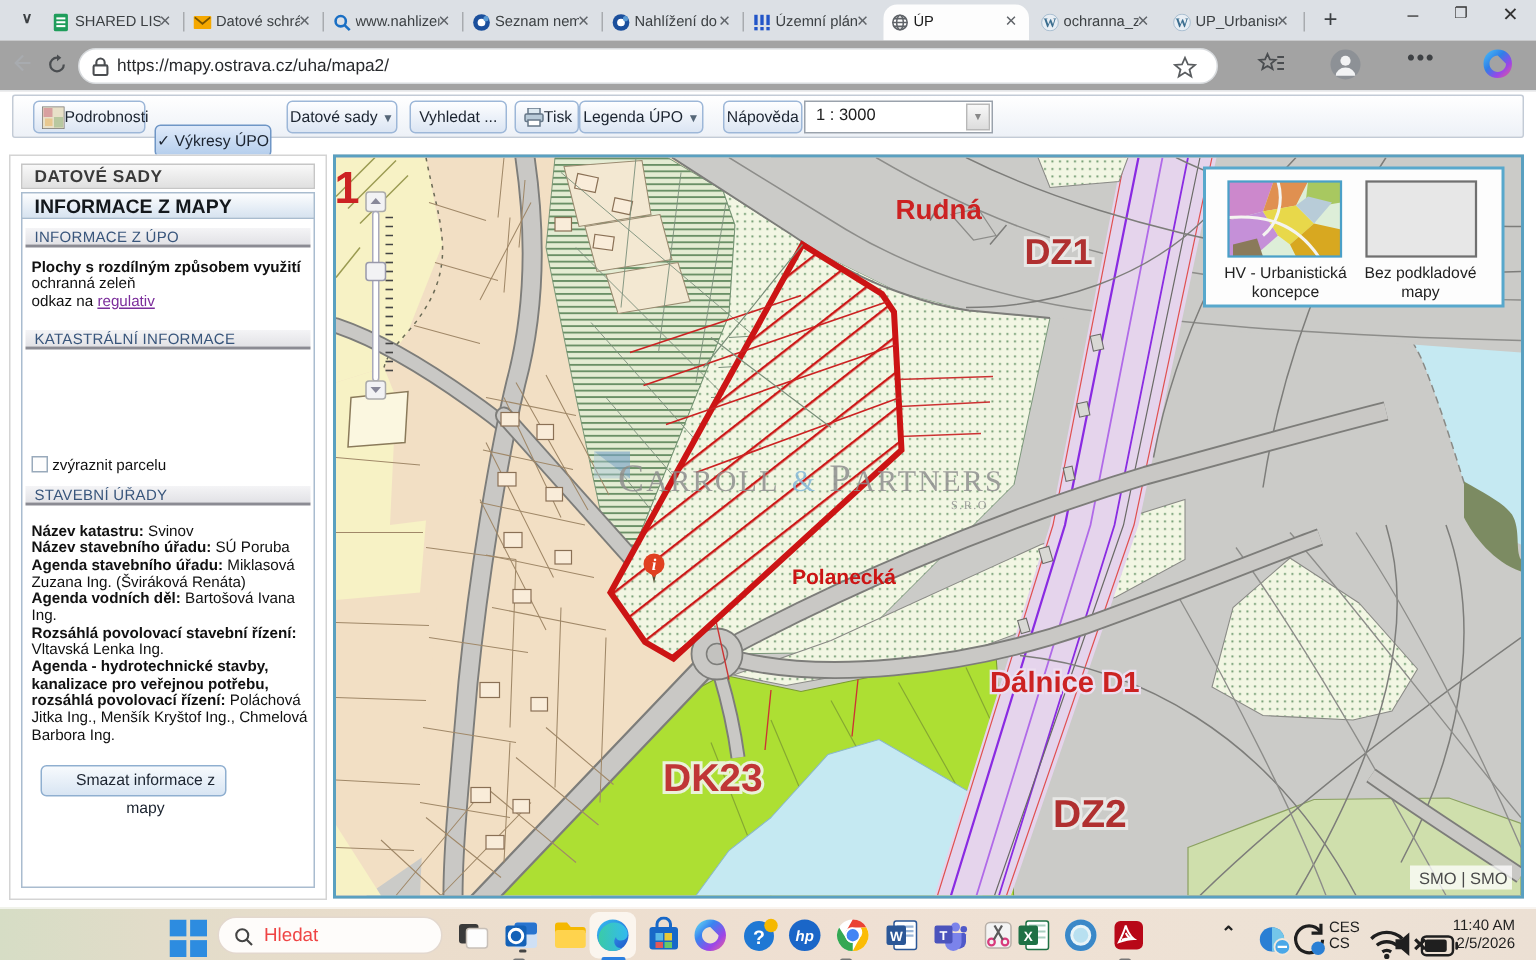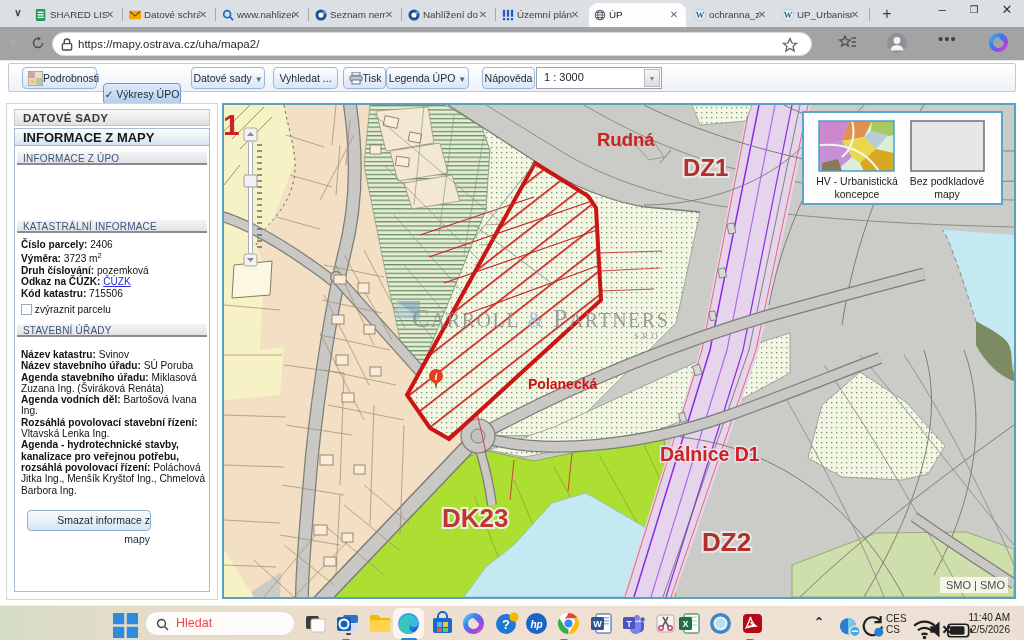--- a/index.html
+++ b/index.html
@@ -32,21 +32,21 @@
 
 #sidebar { position:absolute; left:6px; top:103px; width:212px; height:497px; background:#fff; border:1px solid #d4d4d4; }
 #sb-h1 { position:absolute; left:7px; top:5px; width:196px; height:17px; background:linear-gradient(#f8f8f8,#e0e0e0); border:1px solid #c6c6c6; font-size:11.5px; font-weight:bold; color:#3a3a3a; line-height:16px; padding-left:8px; letter-spacing:0.3px; }
 #sb-h2 { position:absolute; left:7px; top:24px; width:196px; height:18px; background:linear-gradient(#fcfdfe,#d7e3f0); border:1px solid #a9bccf; font-size:13px; font-weight:bold; color:#14181c; line-height:17px; padding-left:8px; }
 #sb-body { position:absolute; left:7px; top:42px; width:196px; height:446px; border:1px solid #a9bccf; border-top:none; background:#fff; }
 .sech { position:absolute; left:2px; width:190px; height:13px; background:linear-gradient(#f4f4f6,#e2e2e6); border-bottom:2px solid #8b8b93; font-size:10px; color:#39567c; line-height:13px; padding-left:6px; letter-spacing:0.2px; }
 .stext { position:absolute; left:2px; width:191px; font-size:10.15px; color:#111; line-height:11.3px; padding-left:4px; }
 .stext b { font-weight:bold; }
 a.purple { color:#7b2d9b; text-decoration:underline; }
 a.blue { color:#2b2bd5; text-decoration:underline; }
-#smazat { position:absolute; left:12px; top:364px; width:124px; height:21px; border:1px solid #8fafd0; border-radius:4px; background:linear-gradient(#f7fafd,#d8e5f3); font-size:10.5px; color:#1c2430; text-align:right; line-height:19px;padding-left:16px; }
+#smazat { position:absolute; left:12px; top:364px; width:124px; height:21px; border:1px solid #8fafd0; border-radius:4px; background:linear-gradient(#f7fafd,#d8e5f3); font-size:10.5px; color:#1c2430; text-align:center; line-height:19px;padding-left:16px; }
 
 
 #map { position:absolute; left:222px; top:103px; width:794px; height:496px; border:2px solid #5aa0c0; background:#ccccc9; overflow:hidden; }
 
 
 #taskbar { position:absolute; left:0; top:605px; width:1024px; height:35px;
   background:linear-gradient(90deg,#d6ddc5 0%,#e2dcc9 10%,#ebddcc 28%,#efe0d3 55%,#eee2d5 80%,#ece0d4 100%);
   border-top:1px solid rgba(255,255,255,0.65); }
 #search { position:absolute; left:145px; top:5px; width:150px; height:25px; background:#fefcfa; border:1px solid #e3d8ce; border-radius:13px; font-size:12.5px; color:#ef4444; line-height:23px; }
 .tico { position:absolute; top:5px; width:25px; height:25px; }
@@ -219,22 +219,22 @@
         <span style="position:absolute;right:1px;top:1px;width:16px;height:18px;background:linear-gradient(#f8f8f8,#dcdcdc);border:1px solid #b8b8b8;color:#888;font-size:7px;text-align:center;line-height:18px;">▼</span>
       </div>
     </div>
   </div>
 
   <div id="sidebar">
     <div id="sb-h1">DATOVÉ SADY</div>
     <div id="sb-h2">INFORMACE Z MAPY</div>
     <div id="sb-body">
       <div class="sech" style="top:6px;">INFORMACE Z ÚPO</div>
+      <div class="stext" style="top:27px;"><b>Plochy s rozdílným způsobem využití</b><br>ochranná zeleň<br>odkaz na <a class="purple">regulativ</a></div>
       <div class="sech" style="top:74px;">KATASTRÁLNÍ INFORMACE</div>
-      <div class="stext" style="top:93px;"><b>Číslo parcely:</b> 2406<br><b>Výměra:</b> 3723 m<sup style="font-size:7.5px;">2</sup><br><b>Druh číslování:</b> pozemková<br><b>Odkaz na ČÚZK:</b> <a class="blue">ČÚZK</a><br><b>Kód katastru:</b> 715506</div>
       <div class="stext" style="top:158px;"><span style="display:inline-block;width:11px;height:11px;border:1px solid #9ab;background:#fdfdfd;vertical-align:-2px;"></span> zvýraznit parcelu</div>
       <div class="sech" style="top:178px;">STAVEBNÍ ÚŘADY</div>
       <div class="stext" style="top:203px;"><b>Název katastru:</b> Svinov<br><b>Název stavebního úřadu:</b> SÚ Poruba<br><b>Agenda stavebního úřadu:</b> Miklasová Zuzana Ing. (Šviráková Renáta)<br><b>Agenda vodních děl:</b> Bartošová Ivana Ing.<br><b>Rozsáhlá povolovací stavební řízení:</b><br>Vltavská Lenka Ing.<br><b>Agenda - hydrotechnické stavby, kanalizace pro veřejnou potřebu, rozsáhlá povolovací řízení:</b> Poláchová Jitka Ing., Menšík Kryštof Ing., Chmelová Barbora Ing.</div>
       <div id="smazat">Smazat informace z mapy</div>
     </div>
   </div>
 
   <div id="map">
     <svg width="790" height="492" viewBox="0 0 790 492" xmlns="http://www.w3.org/2000/svg">
       <defs>

